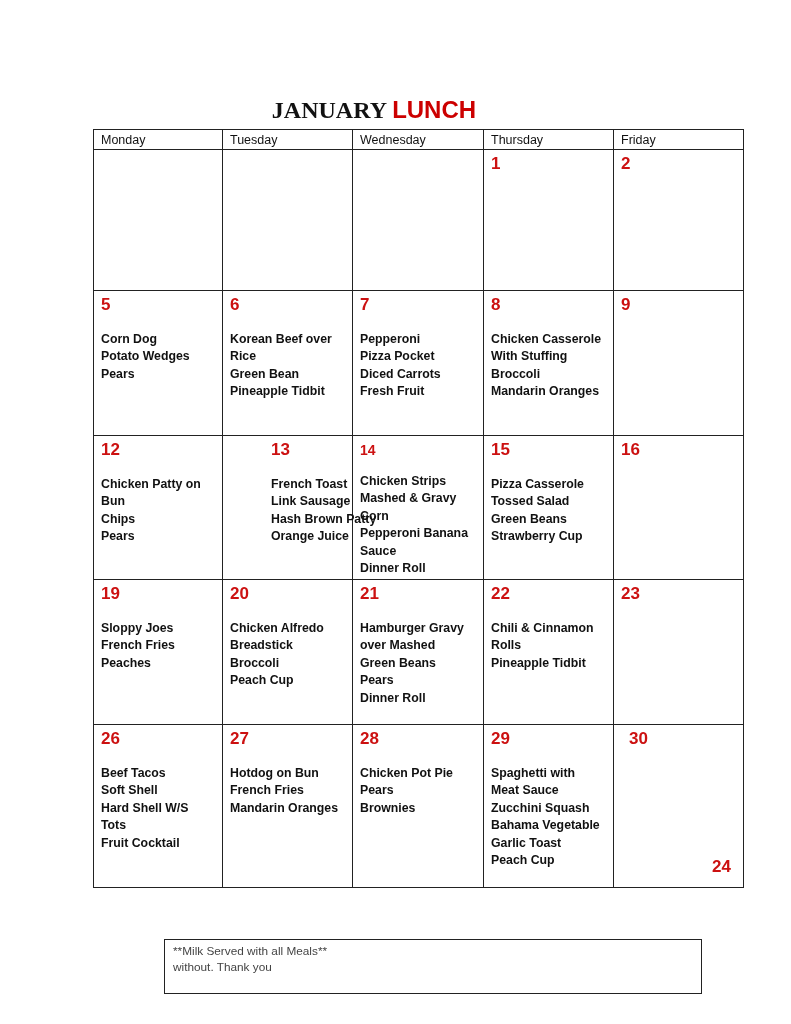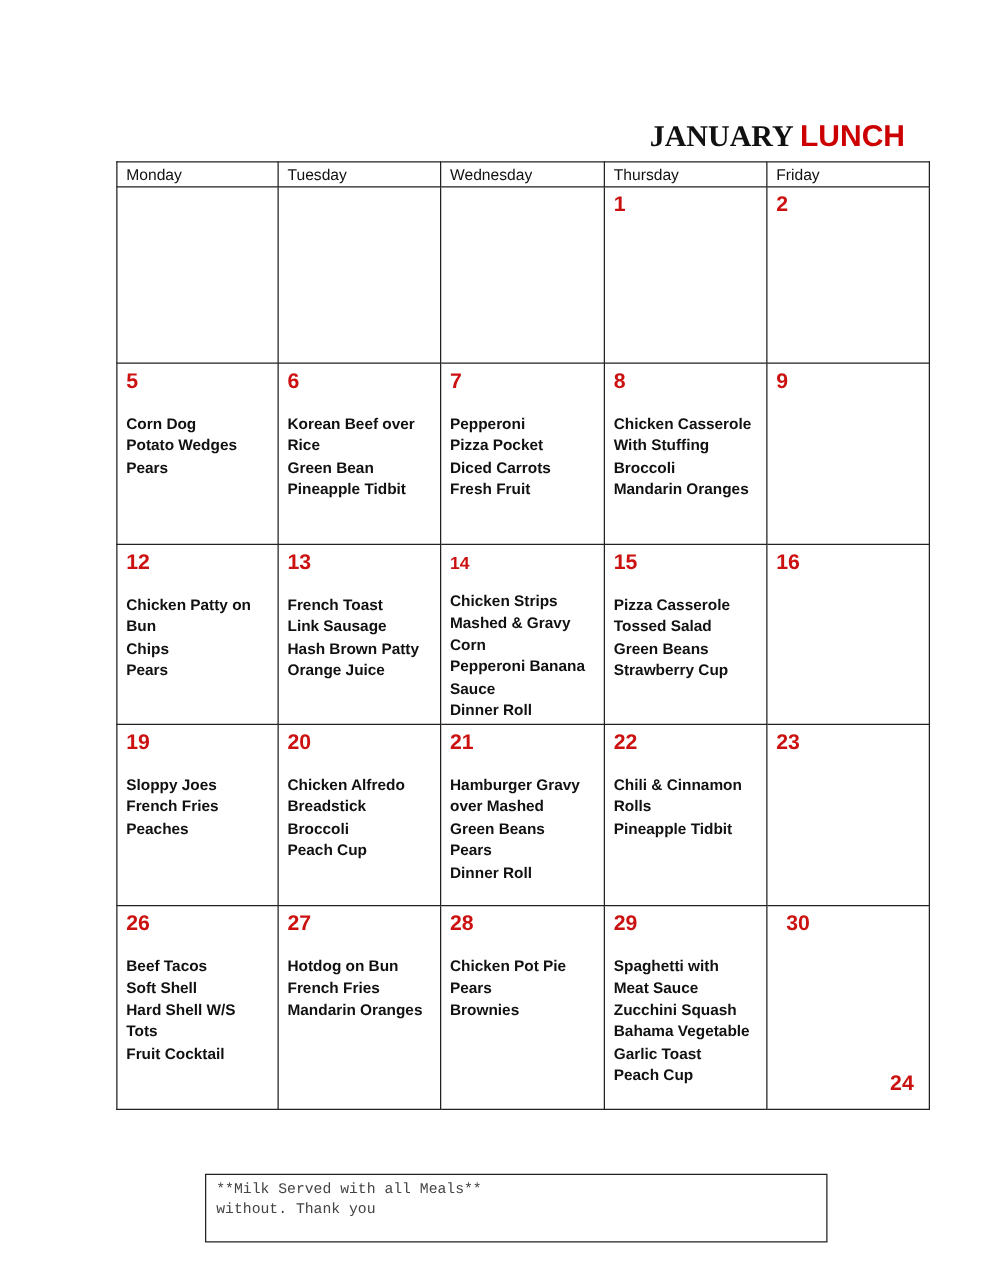--- a/index.html
+++ b/index.html
@@ -1,18 +1,18 @@
 <!DOCTYPE html>
 <html><head>
   <meta charset="utf-8">
   <style>
     html, body { margin: 0; padding: 0; background: #ffffff; }
     body { width: 791px; height: 1024px; position: relative; overflow: hidden; }
     .title {
-      position: absolute; left: 0; top: 95px; width: 724px; text-align: right;
+      position: absolute; left: 12px; top: 95px; width: 724px; text-align: center;
       font-family: "Liberation Serif", serif; font-weight: bold; font-size: 24px;
       color: #111111; line-height: 30px;
     }
     .title .accent { font-family: "Liberation Sans", sans-serif; color: #cc0000; }
     table.cal {
       position: absolute; left: 93px; top: 129px;
       border-collapse: collapse; table-layout: fixed; width: 650px;
     }
     table.cal td, table.cal th {
       border: 1.5px solid #222222; vertical-align: top; padding: 0;
@@ -31,23 +31,23 @@
     .daynum.indent { padding-left: 8px; }
     .daynum.bottom-right { position: absolute; right: 12px; bottom: 10px; }
     .items { margin-top: 16px; }
     .items.tight { margin-top: 13px; }
     .item {
       font-family: "Liberation Sans", sans-serif; font-weight: bold;
       font-size: 12.3px; color: #111; line-height: 17.4px; display: block;
       white-space: nowrap;
     }
     .footnote {
-      position: absolute; left: 164px; top: 939px; width: 498px; height: 55px;
+      position: absolute; left: 164px; top: 939px; width: 538px; height: 55px;
       border: 1.5px solid #222222; box-sizing: border-box; padding: 3px 8px;
-      font-family: Liberation Mono, monospace; font-size: 11.8px; color: #444;
+      font-family: Liberation Sans, sans-serif; font-size: 11.8px; color: #444;
       line-height: 16px;
     }
     .footnote span { display: block; }
   </style>
 </head>
 <body>
 
 <div class="title">
   <span>JANUARY</span>
   <span class="accent">LUNCH</span>
@@ -153,21 +153,21 @@
           <div class="cell" style="height: 143px;">
             <span class="daynum">12</span>
             <div class="items">
               <span class="item">Chicken Patty on</span>
               <span class="item">Bun</span>
               <span class="item">Chips</span>
               <span class="item">Pears</span>
             </div>
           </div>
         </td>
-        <td style="height: 143px;">
+        <td style="height: 143px; padding-left: 41px;">
           <div class="cell" style="height: 143px;">
             <span class="daynum">13</span>
             <div class="items">
               <span class="item">French Toast</span>
               <span class="item">Link Sausage</span>
               <span class="item">Hash Brown Patty</span>
               <span class="item">Orange Juice</span>
             </div>
           </div>
         </td>

